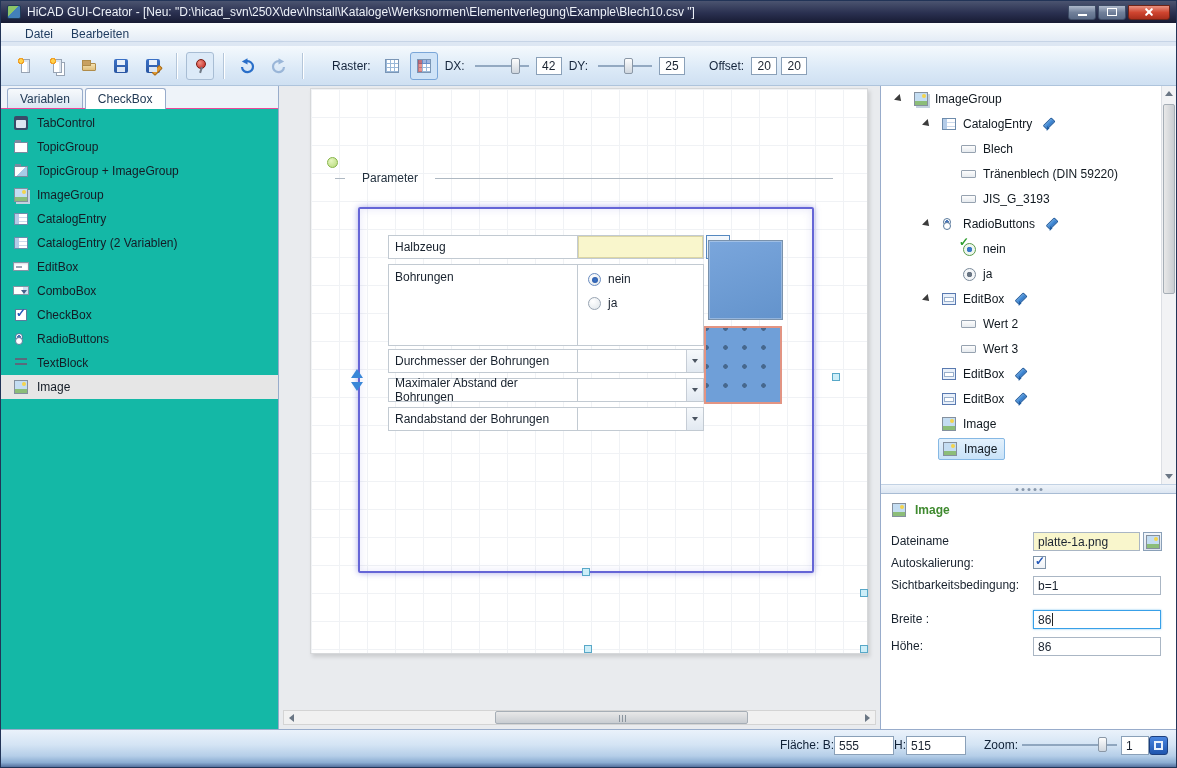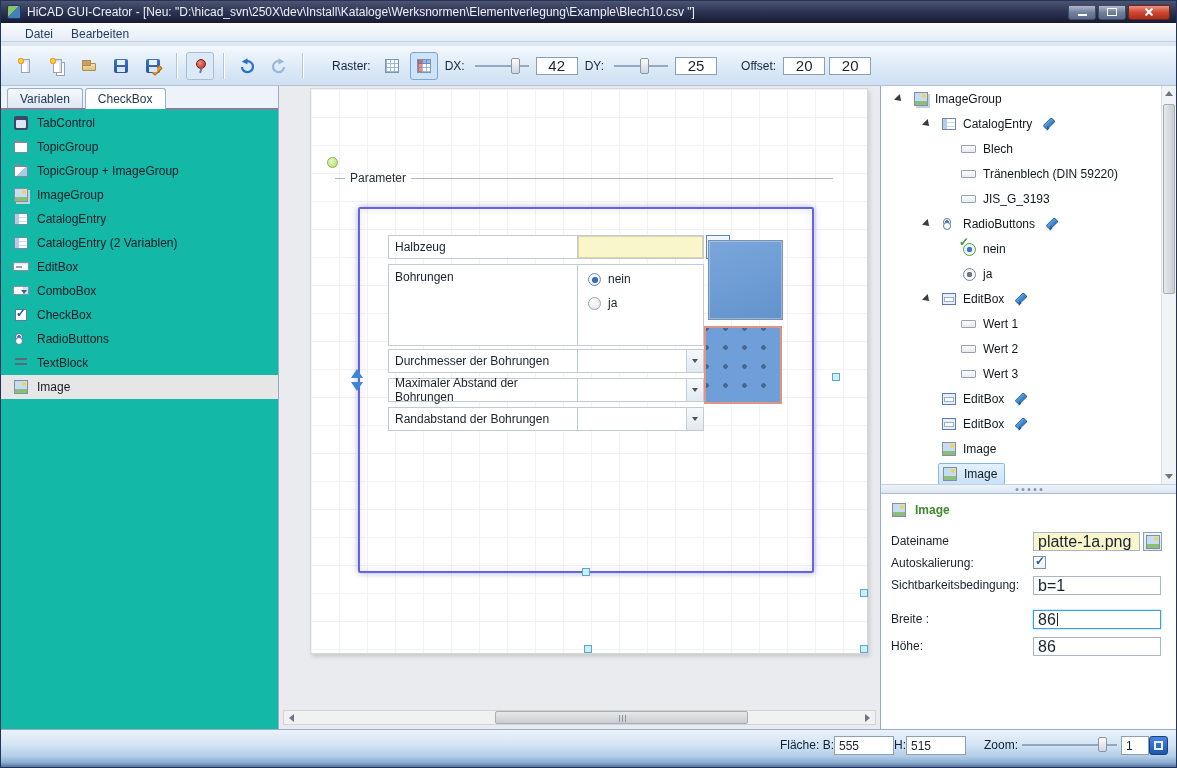--- a/index.html
+++ b/index.html
@@ -25,21 +25,21 @@
 .menu-item{padding:4px 9px;font-size:12px;color:#1d3a5e}
 
 
 .toolbar{position:absolute;top:45px;left:0;right:0;height:40px;background:linear-gradient(#f4f9fd,#dbe9f7 60%,#cfe0f2);border-bottom:1px solid #aec4dc;display:flex;align-items:center;padding-left:10px;gap:4px}
 .tbtn{width:28px;height:28px;display:flex;align-items:center;justify-content:center;border:1px solid transparent;border-radius:3px;flex:none}
 .tbtn.pressed{border-color:#a8bdd4;background:#dceaf8}
 .tbtn.active{border-color:#7aa6d8;background:#cfe3f7}
 .tsep{width:1px;height:26px;background:#b4c6da;box-shadow:1px 0 0 #fff;margin:0 5px;flex:none}
 .tlbl{font-size:12px;color:#15253c;margin:0 3px;white-space:nowrap}
 .tlbl.push{margin-left:20px}
-.tb-box{width:42px;height:18px;border:1px solid #8aa0b8;background:#fff;display:flex;align-items:center;justify-content:center;font-size:15px;flex:none}
+.tb-box{width:26px;height:18px;border:1px solid #8aa0b8;background:#fff;display:flex;align-items:center;justify-content:center;font-size:12px;flex:none}
 .hslider{position:relative;width:54px;height:18px;flex:none;margin:0 3px}
 .hslider::before{content:"";position:absolute;left:0;right:0;top:8px;height:2px;background:#93a9c2}
 .hslider .thumb{position:absolute;top:1px;width:9px;height:16px;border-radius:2px;background:linear-gradient(#fdfdfd,#cfd6de);border:1px solid #8a97a6}
 
 
 .ico{position:relative;width:16px;height:16px;display:inline-block;flex:none;vertical-align:middle}
 .i-new::before{content:"";position:absolute;left:4px;top:1px;right:3px;bottom:1px;background:#fff;border:1px solid #98a4b4;box-shadow:inset -2px 2px 0 #dce4ee}
 .i-new::after{content:"";position:absolute;left:0;top:-1px;width:8px;height:8px;background:radial-gradient(circle,#ffd24a 0 2px,#f0a028 2px 3.5px,transparent 3.5px)}
 .i-newmulti::before{box-shadow:inset -2px 2px 0 #dce4ee,3px 3px 0 -1px #fff,3px 3px 0 0 #98a4b4}
 .i-open::before{content:"";position:absolute;left:1px;top:5px;right:1px;bottom:3px;background:linear-gradient(#f4e2b2,#e0be7a);border:1px solid #b08c4a;border-radius:1px}
@@ -87,21 +87,21 @@
 .lp-tabs{position:absolute;top:2px;left:6px;height:20px;display:flex;gap:2px;z-index:2}
 .tab{padding:3px 12px 4px;font-size:12px;border:1px solid #98accb;border-bottom:none;border-radius:3px 3px 0 0;background:linear-gradient(#f7fafc,#dce6f2);color:#223a55}
 .tab.active{background:#fff;margin-bottom:-1px}
 .lp-body{position:absolute;top:22px;left:0;right:0;bottom:0;background:#14b8a6;border-top:1px solid #ec4899;padding-top:2px}
 .tb-item{display:flex;align-items:center;gap:8px;height:24px;padding-left:12px;font-size:12px;color:#141c26}
 .tb-item.selected{background:#e6e6e6}
 
 .canvas{flex:1;position:relative;background:#e9ebee;overflow:hidden}
 .sheet{position:absolute;left:31px;top:2px;width:558px;height:566px;background:#fff;border:1px solid #d6d8da;box-shadow:2px 3px 4px rgba(0,0,0,.13);background-image:linear-gradient(#f0f2f5 1px,transparent 1px),linear-gradient(90deg,#f0f2f5 1px,transparent 1px);background-size:28px 28px}
 .green-dot{position:absolute;left:16px;top:68px;width:11px;height:11px;border-radius:50%;background:radial-gradient(circle at 35% 30%,#e6f6c0,#b6da7a);border:1px solid #86b448}
-.gbox{position:absolute;left:24px;top:82px;width:498px;display:flex;align-items:center;gap:5px}
+.gbox{position:absolute;left:24px;top:82px;width:498px;display:flex;align-items:center;gap:17px}
 .gline-s{width:10px;height:1px;background:#aeb8c2}
 .gline{flex:1;height:1px;background:#aeb8c2}
 .gtitle{font-size:12px;color:#22303e}
 .sel-rect{position:absolute;left:47px;top:118px;width:456px;height:366px;border:2px solid #6565d6;border-radius:2px;box-shadow:0 0 6px rgba(101,101,214,.55),inset 0 0 8px rgba(101,101,214,.16)}
 .frow{position:absolute;width:316px;display:flex;background:#fff;border:1px solid #c2cad2}
 .flbl{width:189px;border-right:1px solid #c2cad2;display:flex;align-items:center;padding:0 6px;font-size:12px;color:#18222e;flex:none}
 .flbl.top{align-items:flex-start;padding-top:5px}
 .fctl{flex:1;position:relative}
 .fctl.yellow{background:#f9f6cc;box-shadow:inset 0 0 0 1px #dcd6a4}
 .fctl.radios{display:flex;flex-direction:column;gap:10px;padding:7px 10px}
@@ -144,21 +144,21 @@
 .vsarrow.up::before{content:"";border-left:4px solid transparent;border-right:4px solid transparent;border-bottom:5px solid #6a7684}
 .vsarrow.down::before{content:"";border-left:4px solid transparent;border-right:4px solid transparent;border-top:5px solid #6a7684}
 .vthumb{position:absolute;left:1px;top:18px;width:12px;height:190px;border-radius:2px;background:linear-gradient(90deg,#e8e8e8,#c9cdd2);border:1px solid #a6aeb6}
 .splitter{position:absolute;top:398px;left:0;right:0;height:10px;background:linear-gradient(#eef3f9,#dce6f2);border-top:1px solid #c2d2e4;border-bottom:1px solid #a8bcd4}
 .splitter::before{content:"";position:absolute;left:50%;top:3px;width:3px;height:3px;border-radius:50%;background:#8898ac;box-shadow:6px 0 0 #8898ac,12px 0 0 #8898ac,-6px 0 0 #8898ac,-12px 0 0 #8898ac;transform:translateX(-50%)}
 .props{position:absolute;top:408px;left:0;right:0;bottom:0;background:#fff}
 .phead{position:absolute;top:8px;left:10px;display:flex;align-items:center;gap:8px}
 .ptitle{color:#3f8a2f;font-weight:bold;font-size:12px}
 .prow{position:absolute;left:10px;right:6px;height:19px}
 .plbl{font-size:12px;line-height:19px;color:#18222e}
-.pin{position:absolute;top:0;height:19px;border:1px solid #aab6c4;background:#fff;display:flex;align-items:center;padding:0 4px;font-size:16px}
+.pin{position:absolute;top:0;height:19px;border:1px solid #aab6c4;background:#fff;display:flex;align-items:center;padding:0 4px;font-size:12px}
 .pin.yellow{background:#f9f6cc}
 .pin.focused{border:1px solid #38a0e8;box-shadow:0 0 2px #7cc4f0}
 .caret{display:inline-block;width:1px;height:13px;background:#222;margin-left:1px}
 .pcheck{position:absolute;top:2px;width:13px;height:13px;border:1px solid #8094a8;background:linear-gradient(#fff,#eef2f6)}
 .pcheck::after{content:"✓";position:absolute;left:1px;top:-3px;font-size:12px;font-weight:bold;color:#2458b8}
 .browse-btn{position:absolute;top:0;width:19px;height:19px;border:1px solid #8aa0b8;background:linear-gradient(#f2f6fa,#dce4ee);display:flex;align-items:center;justify-content:center}
 
 
 .statusbar{position:absolute;left:0;right:0;bottom:0;height:38px;background:linear-gradient(180deg,#eaf2fb 0%,#d4e4f4 40%,#b5cee8 70%,#8badd2 88%,#54719e 100%);border-top:1px solid #98accb;display:flex;align-items:flex-start;justify-content:flex-end;padding:6px 8px 0 0;}
 .slbl{font-size:12px;color:#0f2036;line-height:19px;white-space:nowrap}
@@ -421,24 +421,20 @@
             <span>ja</span>
           </div>
         <div class="trow lv1">
             <span class="exp"></span>
             <span class="ico i-ebox"></span>
             <span>EditBox</span>
             <span class="pencil"></span>
           </div>
         <div class="trow lv2">
             <span class="ico i-field"></span>
-            <span>Wert 1</span>
-          </div>
-        <div class="trow lv2">
-            <span class="ico i-field"></span>
             <span>Wert 2</span>
           </div>
         <div class="trow lv2">
             <span class="ico i-field"></span>
             <span>Wert 3</span>
           </div>
         <div class="trow lv1">
             <span class="exp none"></span>
             <span class="ico i-ebox"></span>
             <span>EditBox</span>

